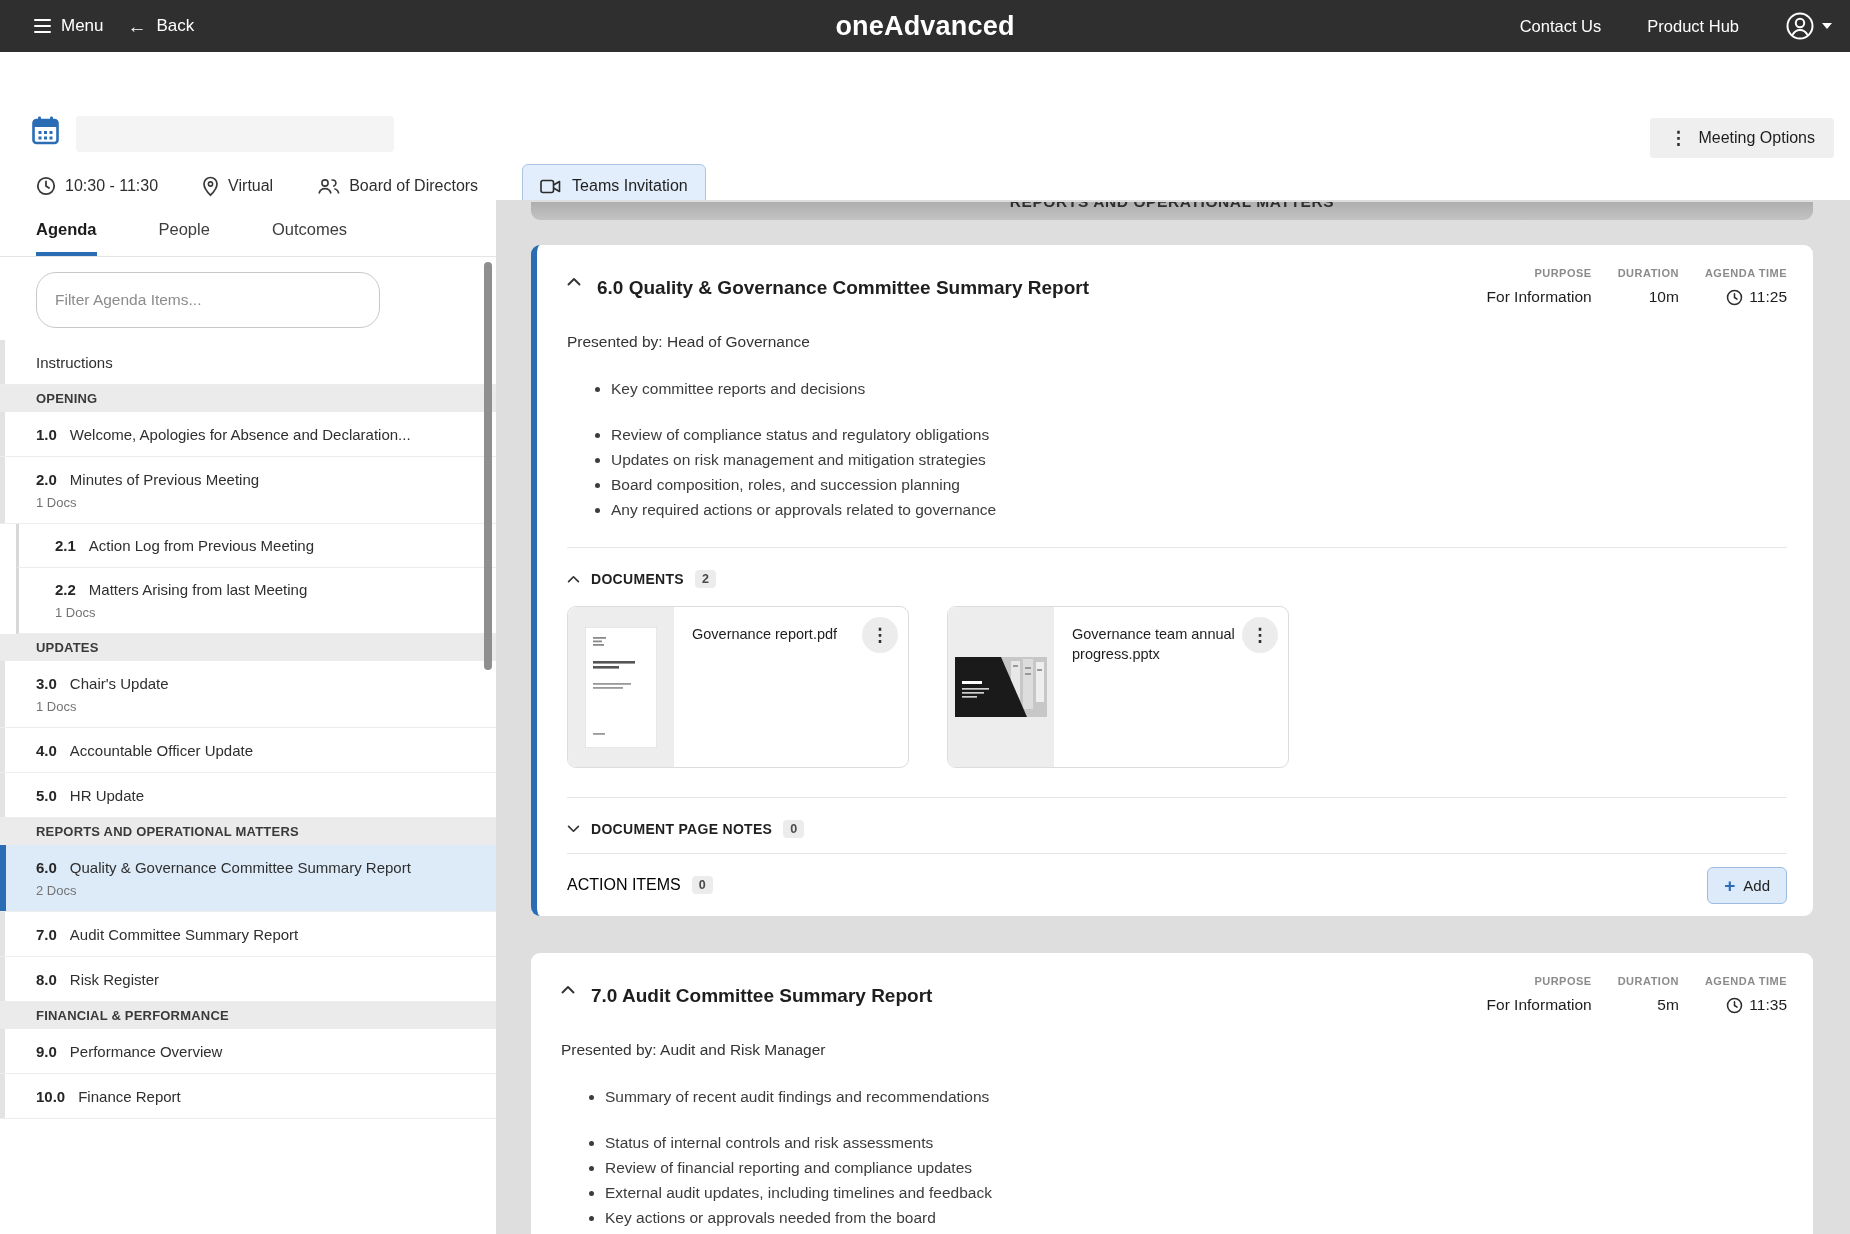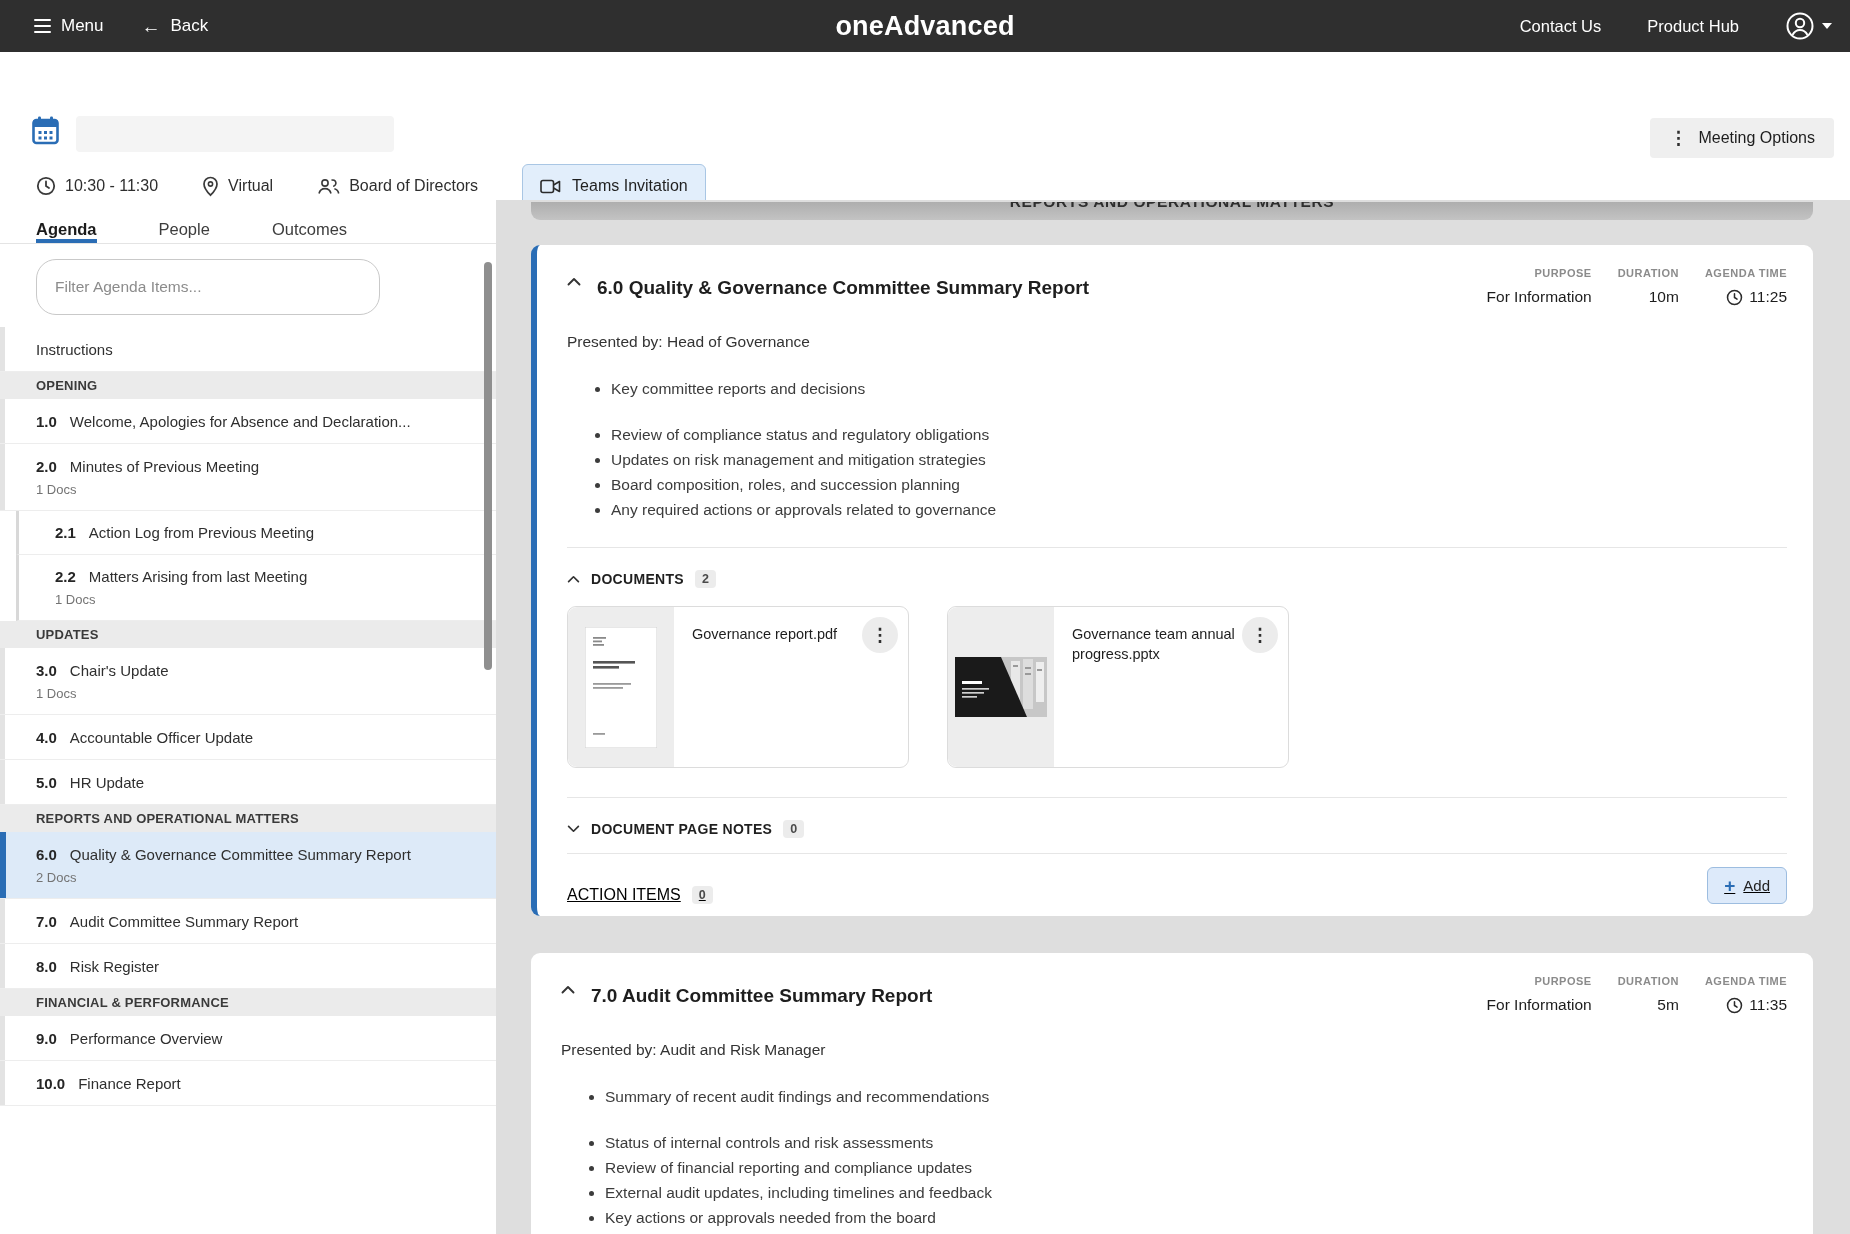--- a/index.html
+++ b/index.html
@@ -5,21 +5,21 @@
   * { box-sizing: border-box; }
   html,body { margin:0; padding:0; }
   body {
     width:1850px; height:1234px; overflow:hidden;
     font-family:"Liberation Sans", sans-serif;
     background:#dedede; position:relative;
   }
 
   
   .topbar { height:52px; background:#2f2f2f; display:flex; align-items:center; color:#fff; position:relative; }
-  .tb-left { display:flex; align-items:center; gap:38px; margin-left:34px; }
+  .tb-left { display:flex; align-items:center; gap:24px; margin-left:34px; }
   .tb-item { display:flex; align-items:center; gap:10px; font-size:17px; cursor:pointer; }
   .hamburger { display:flex; flex-direction:column; gap:3.5px; }
   .hamburger span { width:17px; height:2.5px; background:#fff; border-radius:1px; }
   .back-arrow { font-size:19px; line-height:1; }
   .brand { position:absolute; left:50%; transform:translateX(-50%); font-size:27px; font-weight:bold; letter-spacing:.2px; }
   .tb-right { margin-left:auto; display:flex; align-items:center; gap:46px; margin-right:18px; font-size:16.5px; }
   .avatar-wrap { display:flex; align-items:center; gap:7px; cursor:pointer; }
   .caret-down { width:0; height:0; border-left:5px solid transparent; border-right:5px solid transparent; border-top:6px solid #fff; }
 
   
@@ -34,21 +34,21 @@
   .teams-btn { display:flex; align-items:center; gap:11px; background:#e2eefb; border:1px solid #a9c6e4; border-radius:6px;
       padding:0 17px; height:44px; font-size:16px; color:#1f1f1f; font-weight:500; cursor:pointer; font-family:inherit; }
 
   
   .content { display:flex; height:1034px; }
   .sidebar { width:496px; background:#fff; position:relative; flex:none; }
   .main { flex:1; background:#dedede; position:relative; overflow:hidden; }
 
   
   .side-tabs { display:flex; gap:62px; padding:20px 0 0 36px; border-bottom:1px solid #e4e4e4; }
-  .tab { font-size:16.5px; color:#3d3d3d; cursor:pointer; }
+  .tab { font-size:16.5px; color:#3d3d3d; padding-bottom:13px; cursor:pointer; }
   .tab.active { font-weight:bold; color:#1b1b1b; border-bottom:4px solid #2a6db5; }
   .filter-wrap { padding:15px 0 12px 36px; }
   .filter-input { width:344px; height:56px; border:1.5px solid #c9c9c9; border-radius:20px; padding:0 18px;
       font-size:15.5px; color:#444; outline:none; background:#fff; font-family:inherit; }
   .filter-input::placeholder { color:#8c8c8c; }
 
   .agenda-list { position:relative; }
   .agenda-item { position:relative; background:#fff; border-bottom:1px solid #ededed; padding:14px 14px 13px 36px; cursor:pointer; }
   .agenda-item::before { content:""; position:absolute; left:0; top:0; bottom:0; width:5px; background:#e3e3e3; }
   .agenda-item.selected { background:#ddeaf8; }
@@ -89,21 +89,21 @@
   .sub-head .sh-label { font-size:14px; font-weight:bold; color:#1f1f1f; letter-spacing:.3px; }
   .badge { background:#ececec; color:#4a4a4a; font-size:12.5px; border-radius:4px; padding:2px 7px; font-weight:bold; }
 
   .docs-row { display:flex; gap:38px; margin-top:18px; }
   .doc-card { width:342px; height:162px; border:1px solid #dcdcdc; border-radius:9px; display:flex; position:relative; background:#fff; cursor:pointer; }
   .doc-thumb { width:106px; background:#ededed; border-radius:9px 0 0 9px; display:flex; align-items:center; justify-content:center; flex:none; }
   .doc-name { padding:17px 44px 0 18px; font-size:14.5px; color:#1e1e1e; line-height:20px; }
   .doc-kebab { position:absolute; top:10px; right:10px; width:36px; height:36px; border-radius:50%; background:#ececec;
       display:flex; align-items:center; justify-content:center; cursor:pointer; border:none; }
 
-  .action-row { display:flex; align-items:flex-end; margin-top:12px; min-height:38px;text-decoration:underline; }
+  .action-row { display:flex; align-items:center; margin-top:12px; min-height:38px; }
   .action-left { display:flex; align-items:center; gap:11px; }
   .add-btn { margin-left:auto; display:flex; align-items:center; gap:8px; background:#ddeafa; border:1px solid #9dbde0;
       border-radius:6px; padding:0 16px; height:37px; font-size:15px; color:#222; cursor:pointer; font-family:inherit; }
   .plus-glyph { color:#2a6db5; font-size:19px; font-weight:bold; line-height:1; }
 
   svg { display:block; }
 </style>
 </head>
 <body>
 

